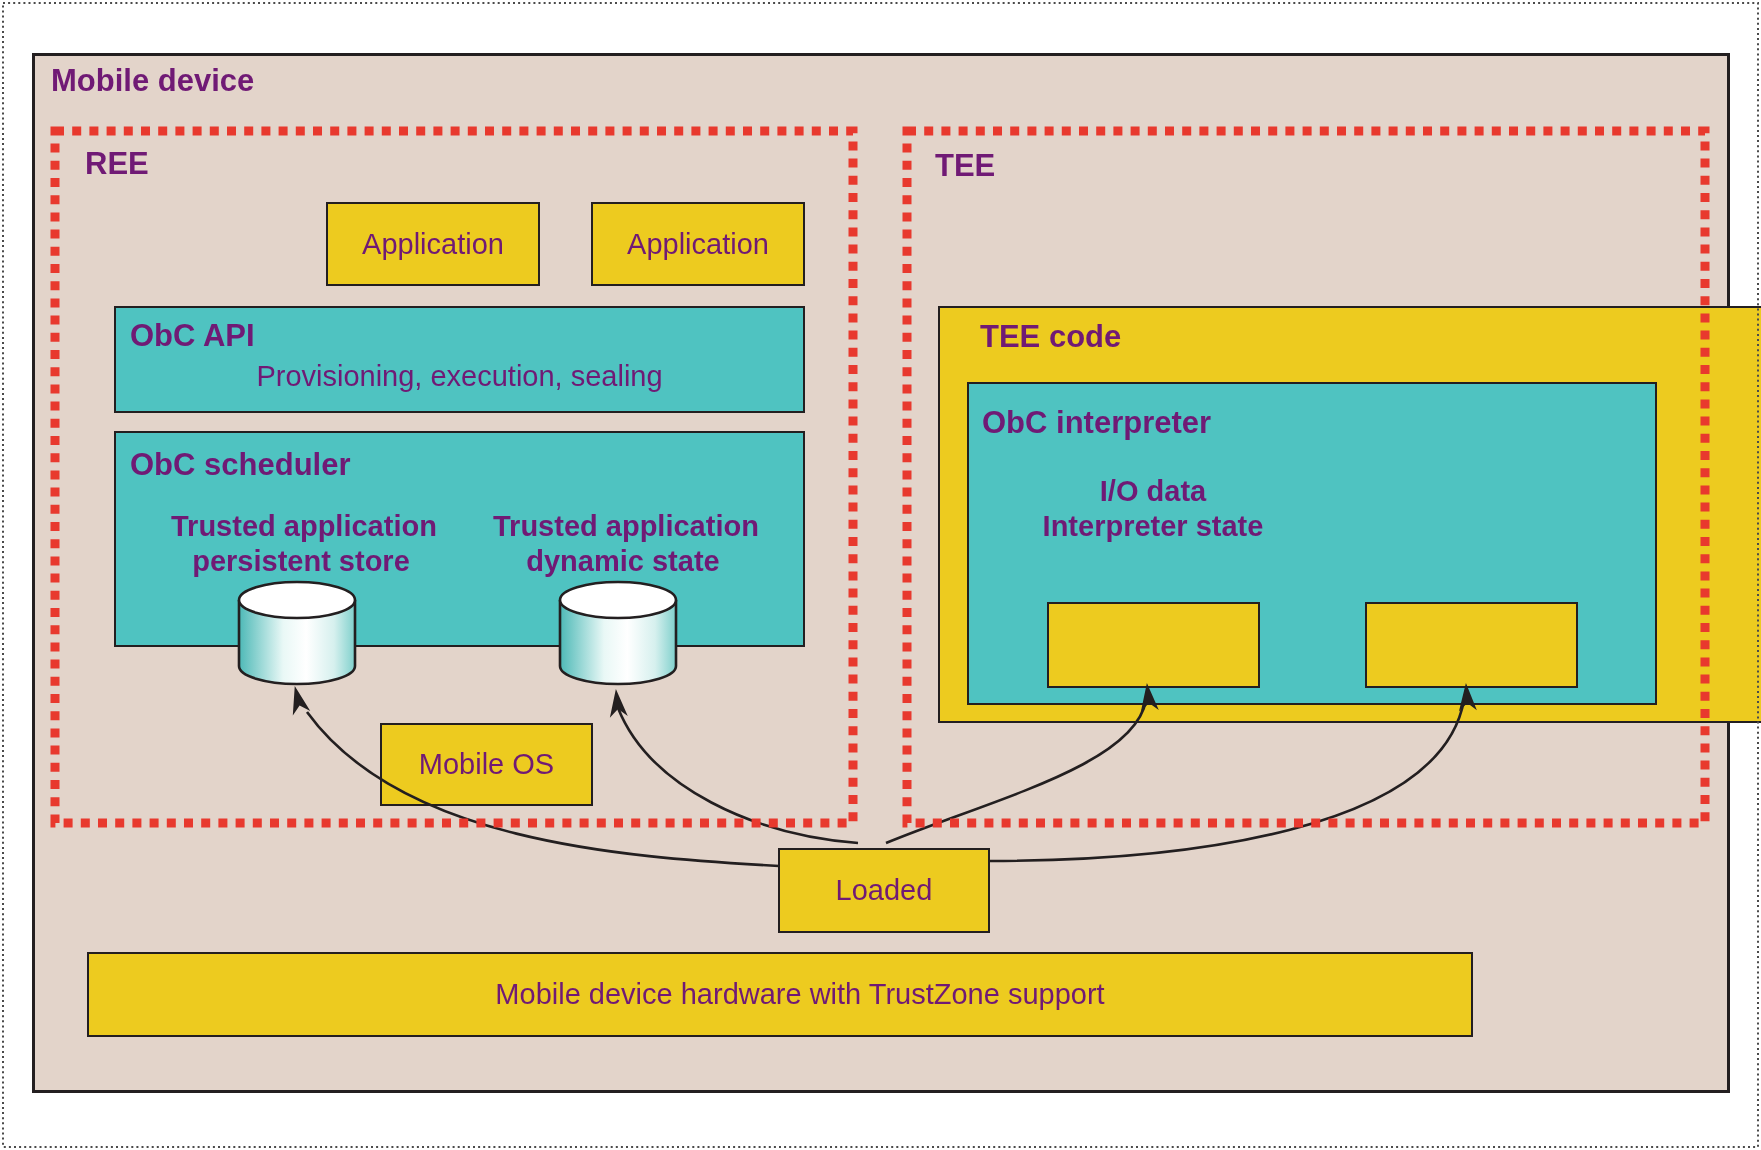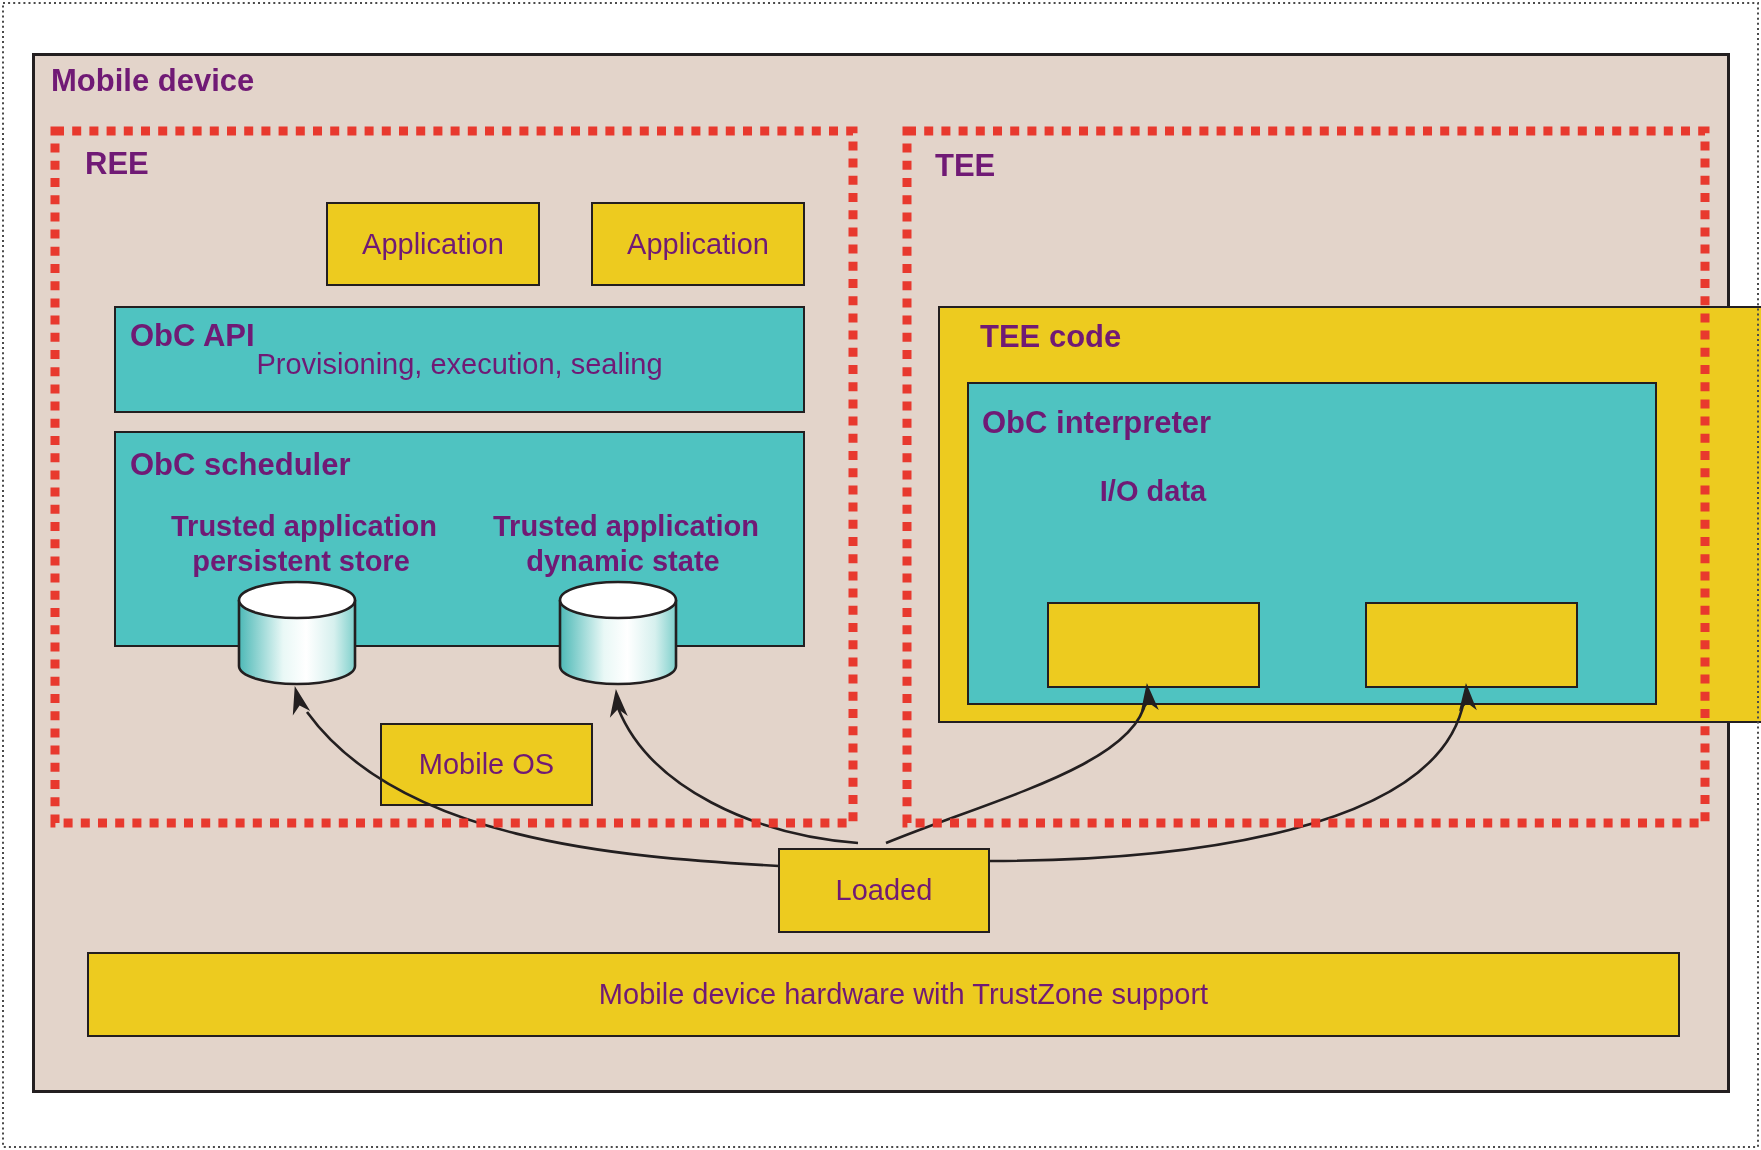--- a/index.html
+++ b/index.html
@@ -36,21 +36,21 @@
 
     <div class="abs ybox" style="left:291px;top:146px;width:214px;height:84px;">
       <span class="box-label">Application</span>
     </div>
     <div class="abs ybox" style="left:556px;top:146px;width:214px;height:84px;">
       <span class="box-label">Application</span>
     </div>
 
     <div class="abs tbox" style="left:79px;top:250px;width:691px;height:107px;">
       <div class="inner-title" style="left:14px;top:10px;">ObC API</div>
-      <div class="centered-line" style="top:40px;">Provisioning, execution, sealing</div>
+      <div class="centered-line" style="top:52px;">Provisioning, execution, sealing</div>
     </div>
 
     <div class="abs tbox" style="left:79px;top:375px;width:691px;height:216px;">
       <div class="inner-title" style="left:14px;top:14px;">ObC scheduler</div>
       <div class="text-block" style="left:55px;top:76px;">
         <div>Trusted application</div>
         <div>persistent store</div>
       </div>
       <div class="text-block" style="left:377px;top:76px;">
         <div>Trusted application</div>
@@ -62,31 +62,32 @@
       <span class="box-label">Mobile OS</span>
     </div>
 
     <div class="abs tee-code-box" style="left:903px;top:250px;">
       <div class="inner-title" style="left:40px;top:11px;">TEE code</div>
 
       <div class="interpreter-box">
         <div class="inner-title" style="left:13px;top:21px;">ObC interpreter</div>
         <div class="text-block" style="left:54px;top:90px;">
           <div>I/O data</div>
+          <div>Interpreter state</div>
         </div>
         <div class="interp-ybox" style="left:78px;top:218px;width:213px;height:86px;"></div>
         <div class="interp-ybox" style="left:396px;top:218px;width:213px;height:86px;"></div>
       </div>
     </div>
 
     <div class="abs ybox" style="left:743px;top:792px;width:212px;height:85px;">
       <span class="box-label">Loaded</span>
     </div>
 
-    <div class="abs ybox" style="left:52px;top:896px;width:1593px;height:85px;padding-left:40px;">
+    <div class="abs ybox" style="left:52px;top:896px;width:1386px;height:85px;padding-left:40px;">
       <span class="box-label">Mobile device hardware with TrustZone support</span>
     </div>
   </div>
 
   <svg class="overlay" viewBox="0 0 1761 1150">
     <defs>
       <linearGradient id="cylGrad" x1="0" y1="0" x2="1" y2="0">
         <stop offset="0" stop-color="#4db9b7"></stop>
         <stop offset="0.38" stop-color="#e9f8f6"></stop>
         <stop offset="0.58" stop-color="#ffffff"></stop>

